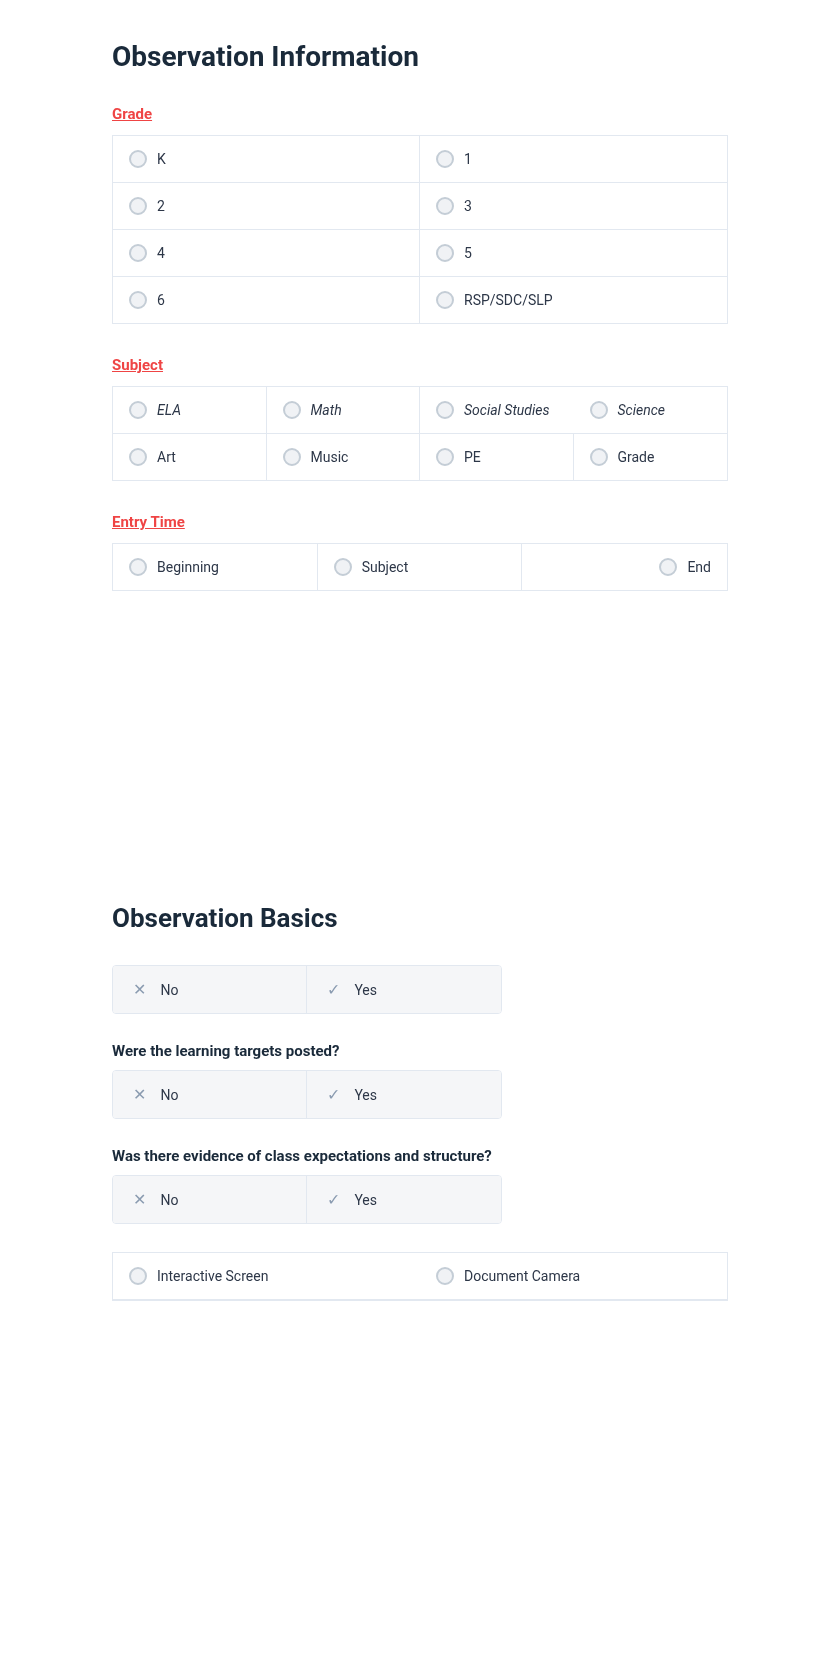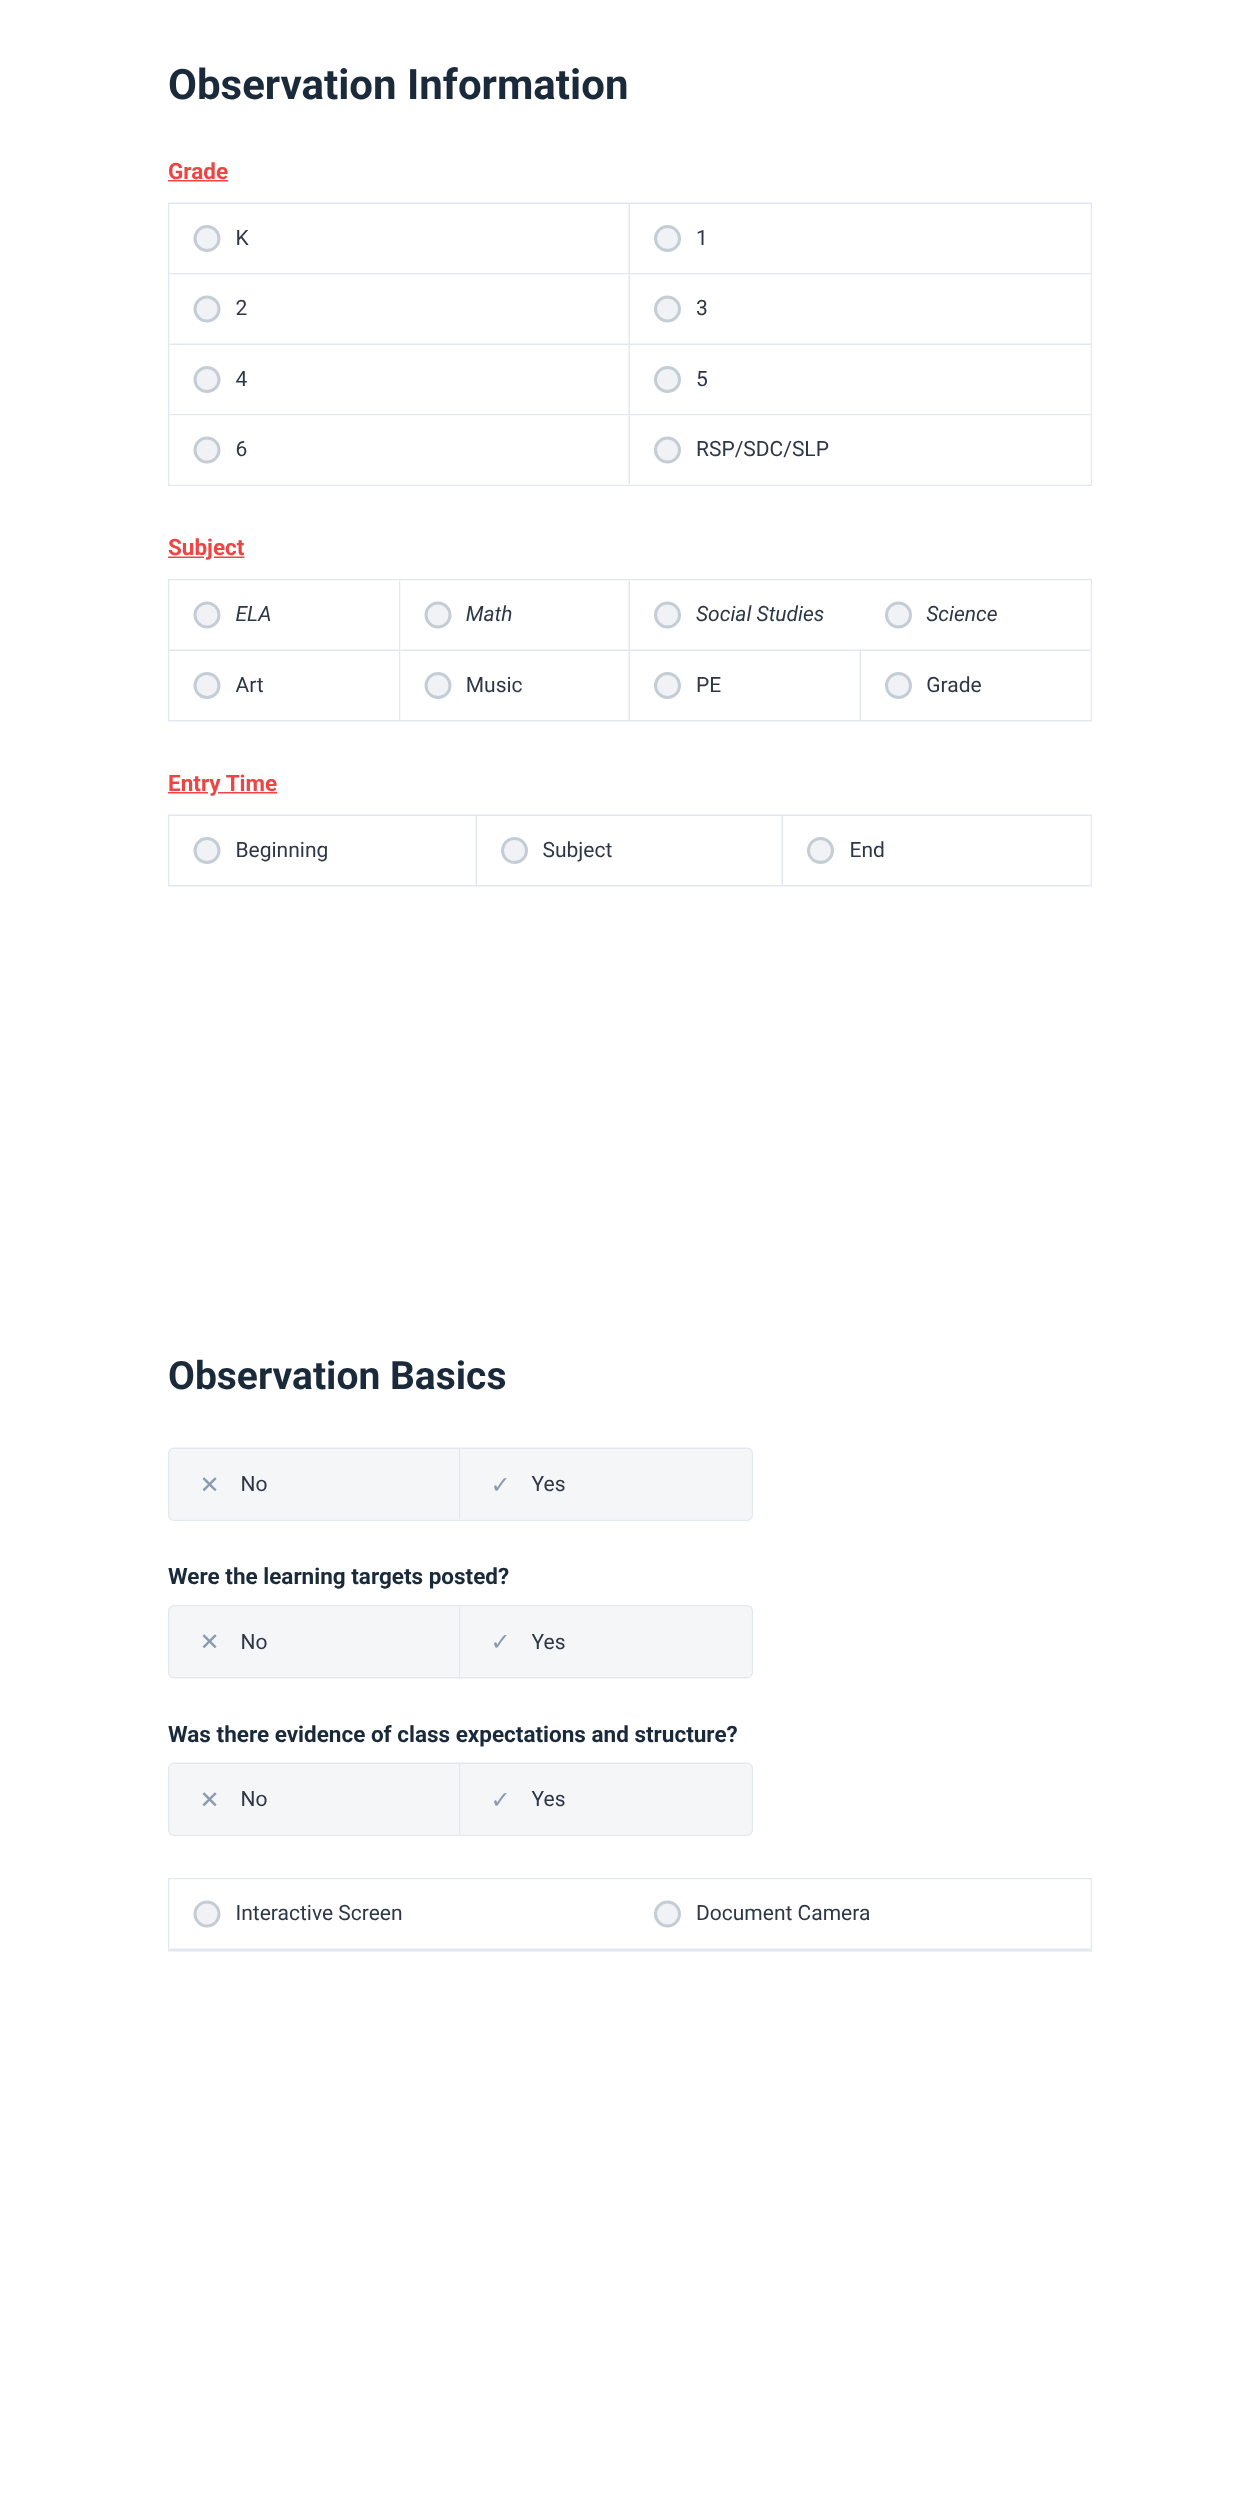--- a/index.html
+++ b/index.html
@@ -65,20 +65,21 @@
       color: #2d3748;
     }
 
     .radio-grid-3 .radio-option {
       border: none;
       border-right: 1px solid #e2e8f0;
     }
 
     .radio-grid-3 .radio-option:last-child {
       border-right: none;
+      justify-content: flex-end;
     }
 
     .radio-circle {
       width: 18px;
       height: 18px;
       border-radius: 50%;
       border: 2px solid #c4cdd6;
       background: #f0f2f5;
       flex-shrink: 0;
     }

